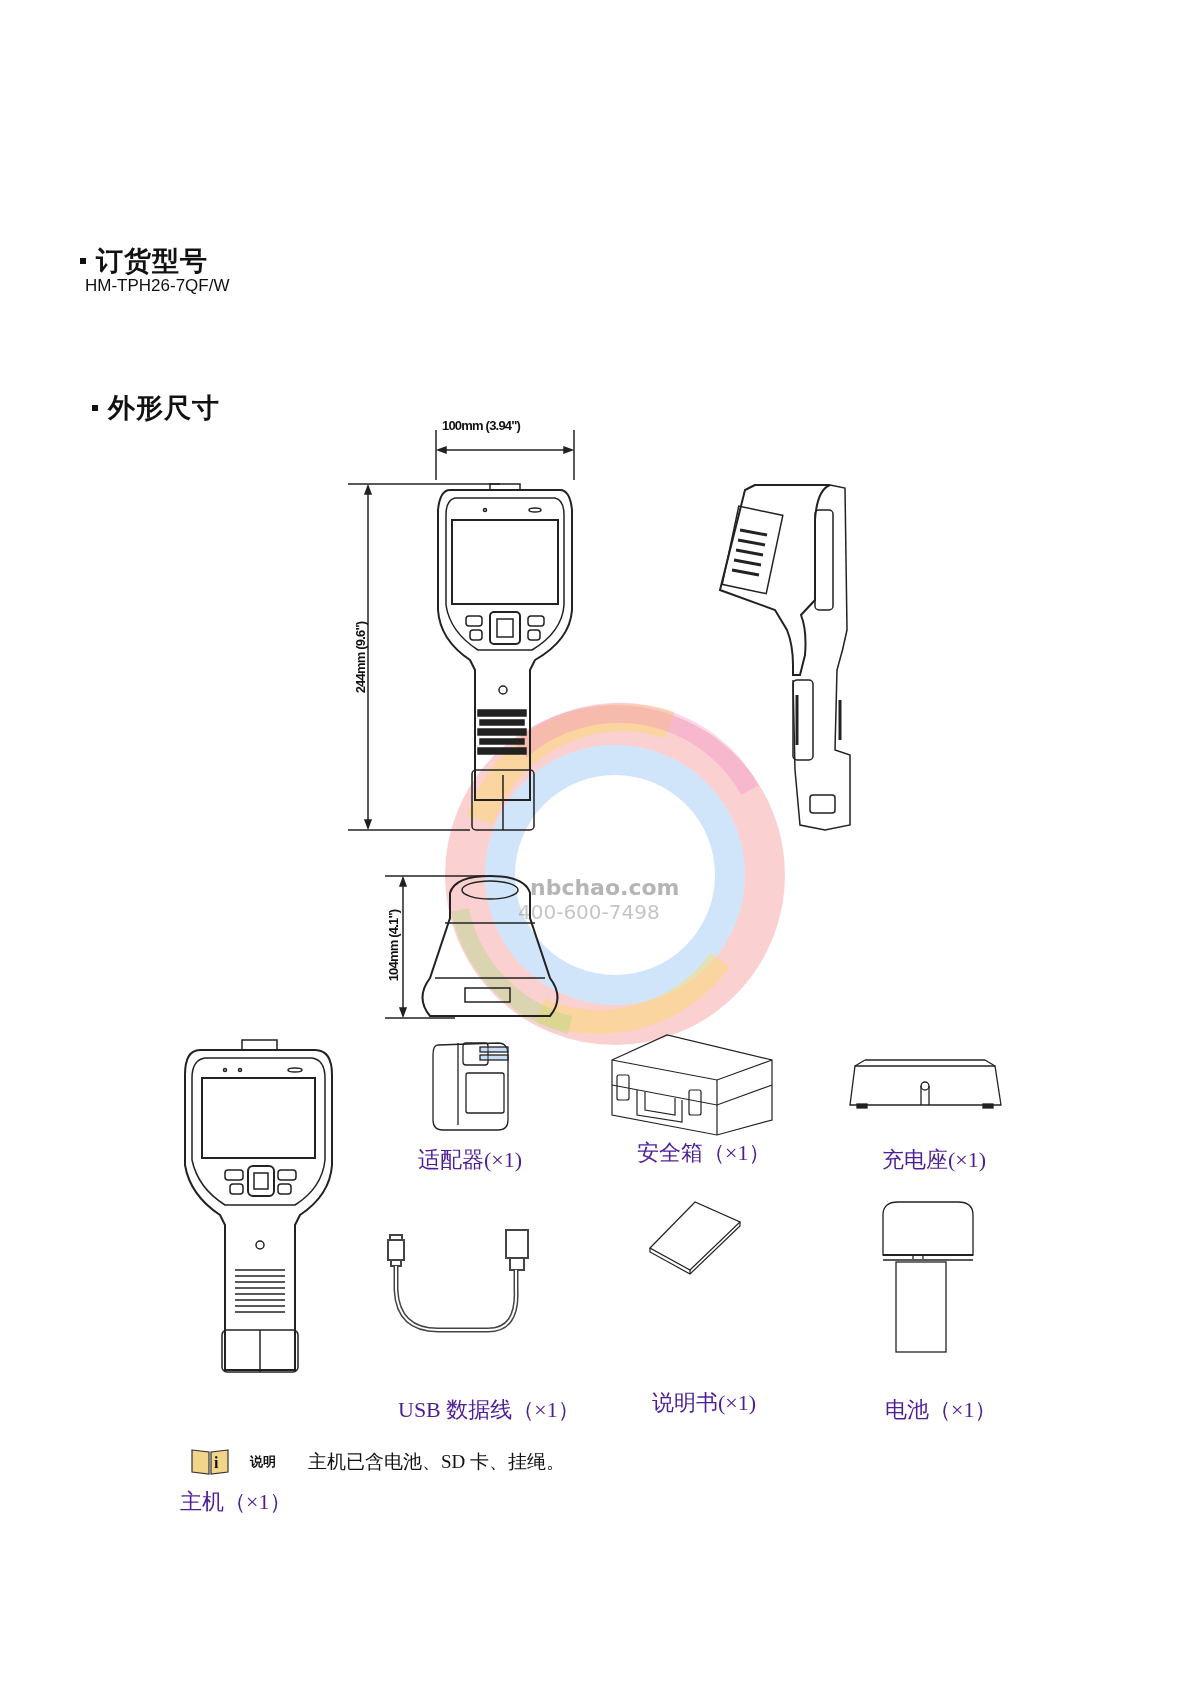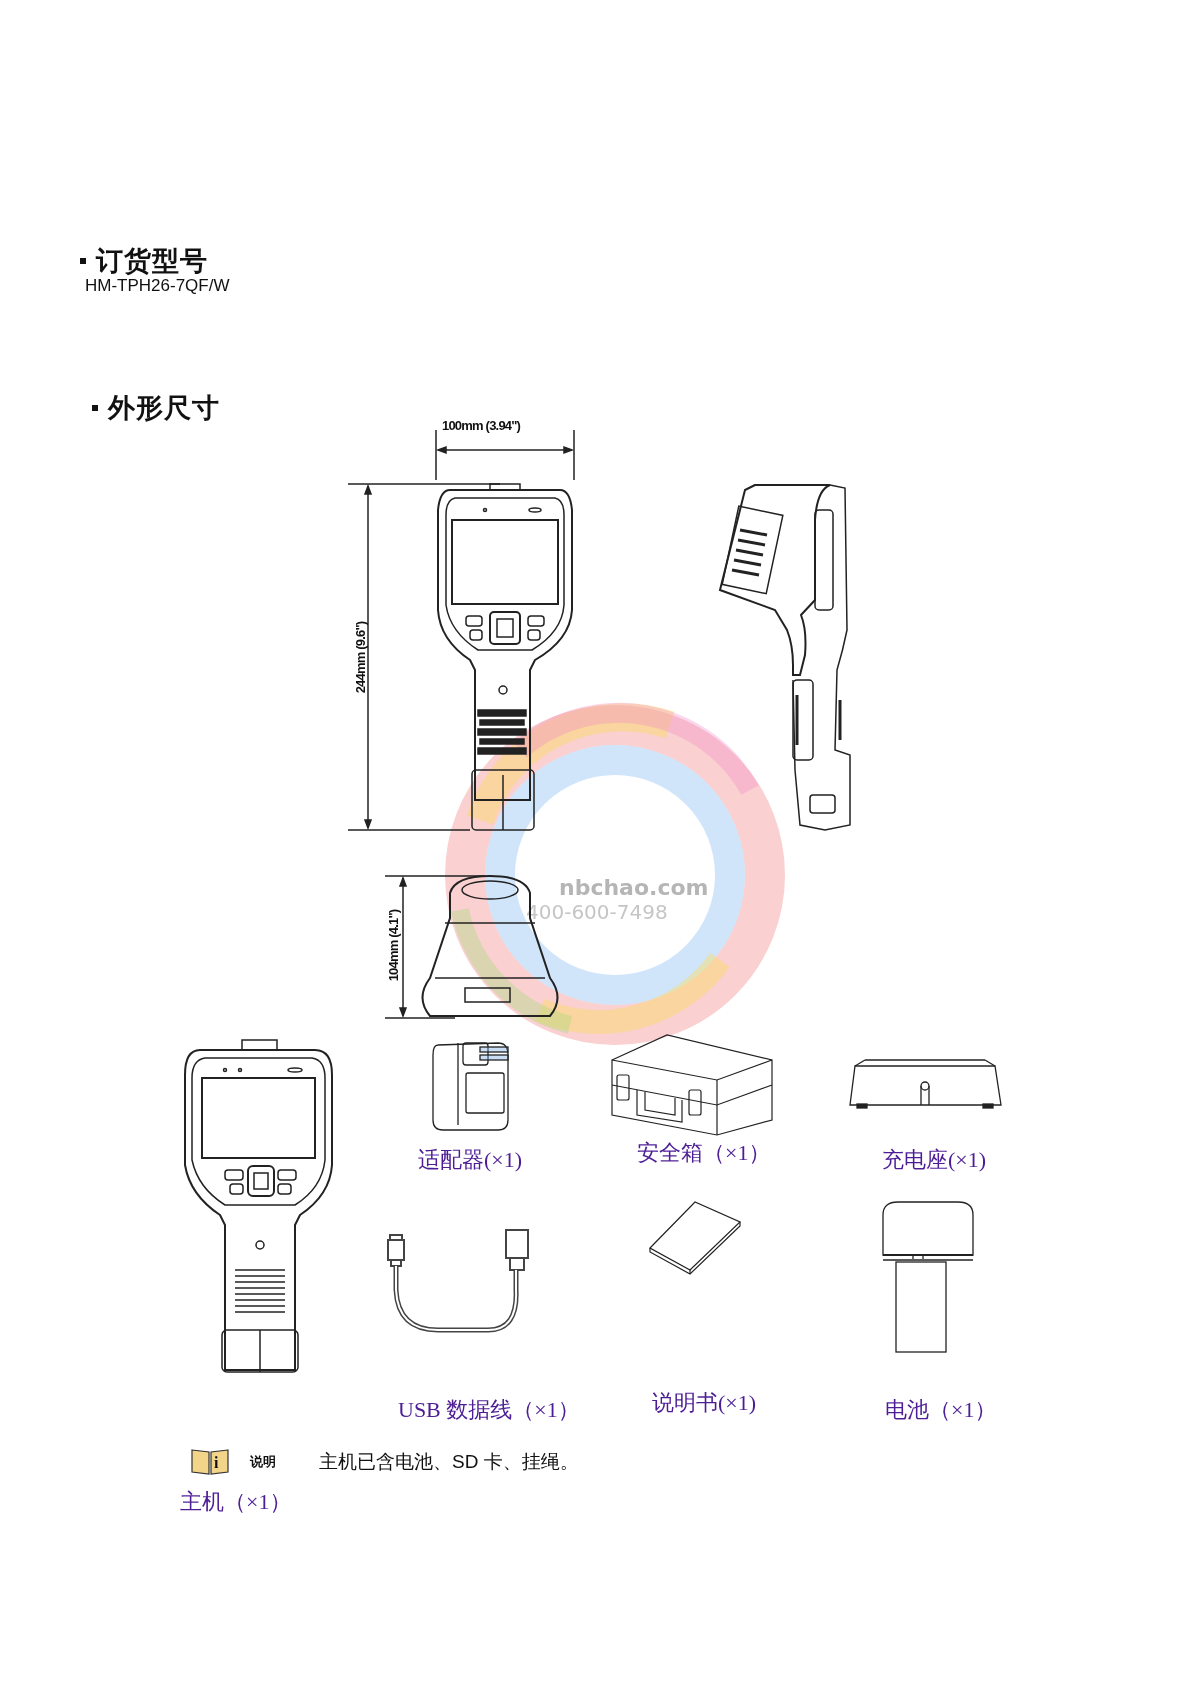--- a/index.html
+++ b/index.html
@@ -6,24 +6,24 @@
   body { width: 1200px; height: 1697px; position: relative; overflow: hidden;
          font-family: "DejaVu Sans", "Liberation Sans", sans-serif; color: #111; }
   .abs { position: absolute; }
   .section-title { font-size: 27px; font-weight: bold; letter-spacing: 1px; display: flex; align-items: center; }
   .section-title .bullet { display: inline-block; width: 6px; height: 6px; background: #111; margin-right: 10px; }
   .model { font-size: 17px; font-family: "Liberation Sans", "DejaVu Sans", sans-serif; margin-top: 36px; }
   .dim-label { font-family: "Liberation Sans", sans-serif; font-weight: bold; font-size: 13px; letter-spacing: -0.8px; white-space: nowrap; }
   .dim-vert { transform: rotate(-90deg); transform-origin: center center; }
   .caption { font-family: Liberation Serif, serif; font-size: 22px; color: #4c1d95; white-space: nowrap; }
   .note { display: flex; align-items: center; }
-  .note-text { font-family: Liberation Sans, sans-serif; font-size: 19px; margin-left: 43px; }
+  .note-text { font-family: Liberation Serif, serif; font-size: 19px; margin-left: 32px; }
   .note-tag { font-weight: bold; font-size: 13px; margin-left: 20px; }
   .watermark-cn { font-family: "DejaVu Serif", serif; font-size: 40px; color: rgba(230,110,110,0.55); letter-spacing: 14px; font-weight: bold; }
-  .watermark-url { font-family: "DejaVu Sans", sans-serif; font-size: 22px; color: rgba(120,120,120,0.55); font-weight: bold; margin-left: 29px; }
+  .watermark-url { font-family: "DejaVu Sans", sans-serif; font-size: 22px; color: rgba(120,120,120,0.55); font-weight: bold; }
   .watermark-tel { font-family: "DejaVu Sans", sans-serif; font-size: 20px; color: rgba(150,150,150,0.55); }
   svg { overflow: visible; }
 </style>
 </head>
 <body>
 
 <div class="abs section-title" style="left:80px; top:198px;margin-top:45px;">
   <span class="bullet"></span>
   <span>订货型号</span>
 </div>
@@ -37,21 +37,21 @@
 <div class="abs" style="left:420px; top:680px; width:400px; height:380px;">
   <svg width="400" height="380">
     <circle cx="195" cy="195" r="150" fill="none" stroke="rgba(240,120,120,0.35)" stroke-width="40"></circle>
     <circle cx="195" cy="195" r="115" fill="none" stroke="rgba(120,180,240,0.35)" stroke-width="30"></circle>
     <path d="M60 140 A150 150 0 0 1 250 45" fill="none" stroke="rgba(250,220,100,0.45)" stroke-width="28"></path>
     <path d="M300 280 A150 150 0 0 1 120 330" fill="none" stroke="rgba(250,220,100,0.45)" stroke-width="24"></path>
     <path d="M100 70 A150 150 0 0 1 330 110" fill="none" stroke="rgba(240,140,200,0.35)" stroke-width="20"></path>
     <path d="M40 230 A150 150 0 0 0 150 345" fill="none" stroke="rgba(160,220,120,0.35)" stroke-width="18"></path>
   </svg>
   <div class="abs watermark-url" style="left:110px; top:195px;">nbchao.com</div>
-  <div class="abs watermark-tel" style="left:98px; top:220px;margin-left:8px;">400-600-7498</div>
+  <div class="abs watermark-tel" style="left:98px; top:220px;">400-600-7498</div>
 </div>
 
 <div class="abs" style="left:360px; top:420px; width:260px; height:420px;">
   <svg width="260" height="420" stroke="#222" fill="none" stroke-width="1.5">
 
     <line x1="76" y1="10" x2="76" y2="60"></line>
     <line x1="214" y1="10" x2="214" y2="60"></line>
     <line x1="78" y1="30" x2="212" y2="30"></line>
     <polygon points="78,30 86,27 86,33" fill="#222"></polygon>
     <polygon points="212,30 204,27 204,33" fill="#222"></polygon>

